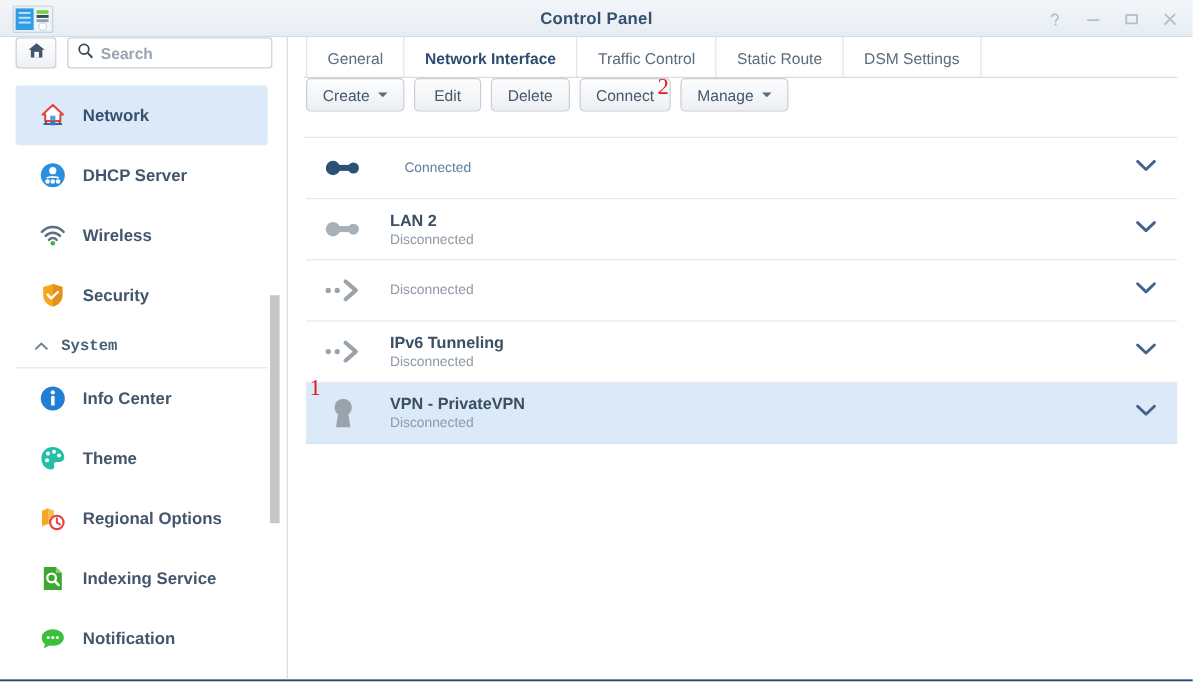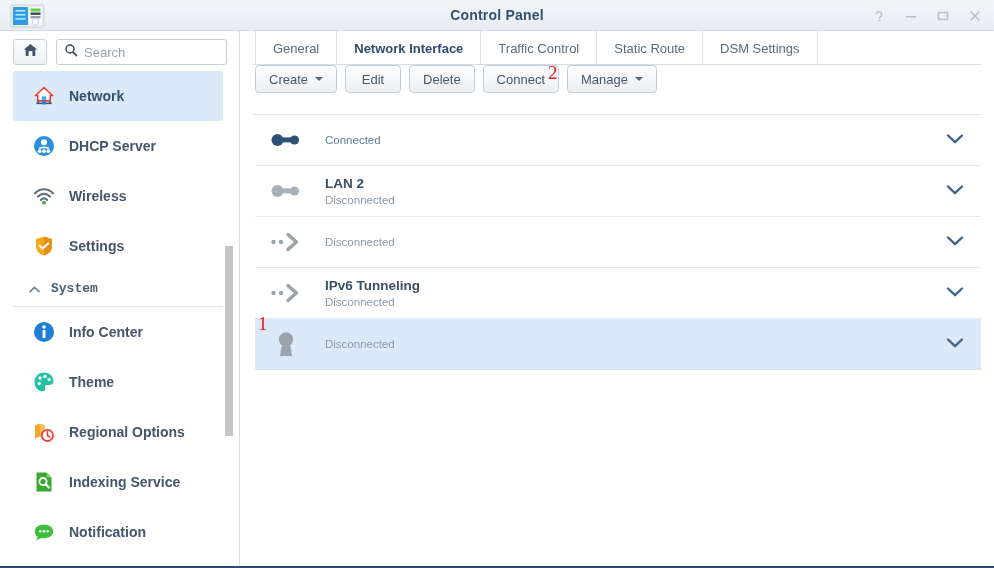--- a/index.html
+++ b/index.html
@@ -54,23 +54,24 @@
   .sidebar {
     width: 240px;
     flex: 0 0 240px;
     background: #ffffff;
     border-right: 1px solid #d8dde2;
     position: relative;
     overflow: hidden;
   }
   .side-top {
     height: 34px;
-    display: flex; align-items: flex-end;
+    display: flex; align-items: flex-start;
     padding: 0 12px 0 13px;
     gap: 9px;
+    font-weight: bold;
   }
   .home-btn {
     width: 34px; height: 26px;
     border: 1px solid #c8d0d8;
     border-radius: 3px;
     background: linear-gradient(to bottom,#fdfdfe 0%, #eef1f4 100%);
     display: flex; align-items: center; justify-content: center;
   }
   .search-box {
     flex: 1 1 auto;
@@ -217,21 +218,21 @@
   }
   .row-title {
     font-size: 13.5px; font-weight: bold; color: #3a4f63;
     line-height: 17px;
   }
   .row-sub {
     font-size: 11.5px; color: #8d99a5;
     line-height: 15px;
     margin-top: 1px;
   }
-  .row.connected .row-sub { color: #5f7f9e; }
+  .row.connected .row-sub { color: #5f7f9e; margin-left: 12px; }
   .row-chev {
     width: 52px; flex: 0 0 52px;
     display: flex; align-items: center; justify-content: center;
   }
 
   
   .annot {
     position: absolute;
     color: #e01b1b;
     font-family: "Liberation Serif", serif;
@@ -356,21 +357,21 @@
         </div>
 
         <div class="nav-item">
           <span class="ico">
             <svg width="24" height="24" viewBox="0 0 24 24">
               <path d="M12 2.6l8 2.6v7c0 4.7-3.5 8-8 9.2-4.5-1.2-8-4.5-8-9.2v-7z" fill="#f6a81d"></path>
               <path d="M12 2.6l8 2.6v7c0 4.7-3.5 8-8 9.2z" fill="#e2901a"></path>
               <path d="M7.6 11.6l3 3 5.6-5.2" fill="none" stroke="#ffffff" stroke-width="2" stroke-linecap="round" stroke-linejoin="round"></path>
             </svg>
           </span>
-          <span class="nav-label">Settings</span>
+          <span class="nav-label">Security</span>
         </div>
 
         <div class="group-head">
           <span class="caret">
             <svg width="13" height="13" viewBox="0 0 13 13">
               <path d="M2 8.6L6.5 4.3 11 8.6" fill="none" stroke="#6f8294" stroke-width="1.6" stroke-linecap="round"></path>
             </svg>
           </span>
           <span class="group-label">System</span>
         </div>
@@ -570,20 +571,21 @@
         </div>
 
         <div class="row selected">
           <div class="row-ico">
             <svg width="34" height="30" viewBox="0 0 34 30">
               <circle cx="17" cy="10.5" r="7.2" fill="#9aa3ab"></circle>
               <path d="M12.6 16.5h8.8l1.6 10.5H11z" fill="#9aa3ab"></path>
             </svg>
           </div>
           <div class="row-text">
+            <div class="row-title">VPN - PrivateVPN</div>
             <div class="row-sub">Disconnected</div>
           </div>
           <div class="row-chev">
             <span>
               <svg width="18" height="12" viewBox="0 0 18 12">
                 <path d="M2 2.5L9 9.2 16 2.5" fill="none" stroke="#41638c" stroke-width="2.4" stroke-linecap="round" stroke-linejoin="round"></path>
               </svg>
             </span>
           </div>
         </div>

